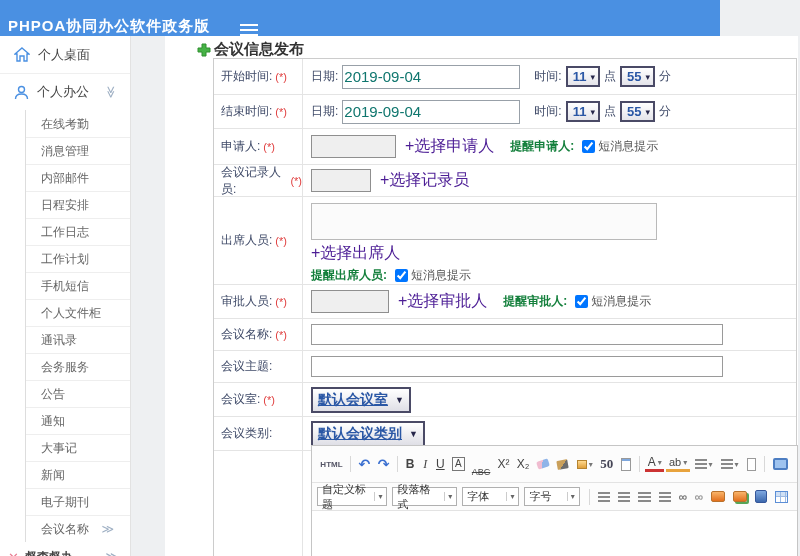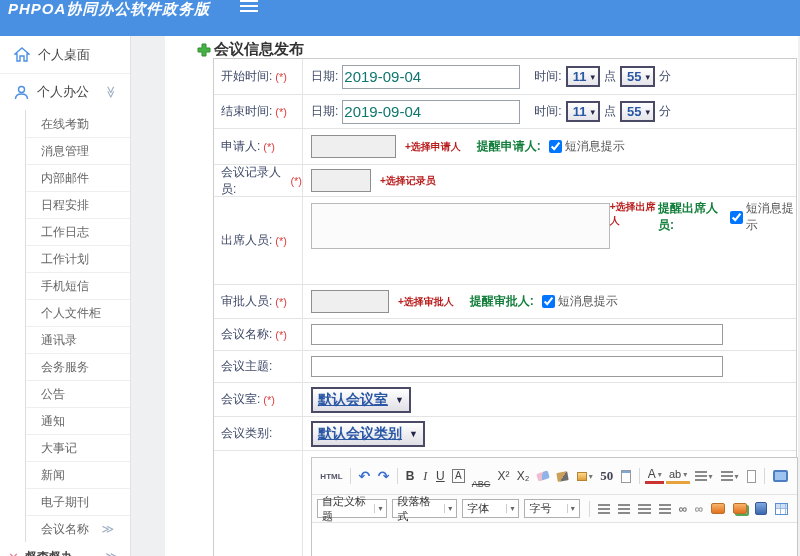--- a/index.html
+++ b/index.html
@@ -1,20 +1,20 @@
 <!DOCTYPE html>
 <html><head>
 <meta charset="utf-8">
 <style>
   * { box-sizing: border-box; margin: 0; padding: 0; }
   html,body { width:800px; height:556px; overflow:hidden; }
   body { font-family:"Liberation Sans","DejaVu Sans",sans-serif; background:#eef0f2; position:relative; }
 
   
-  .header { position:absolute; left:0; top:0; width:800px; height:36px; background:#4a90e2; display:flex; align-items:flex-start;font-style:italic; }
+  .header { position:absolute; left:0; top:0; width:720px; height:36px; background:#4a90e2; display:flex; align-items:flex-end; }
   .brand { color:#fff; font-size:15px; font-weight:bold; padding-left:8px; letter-spacing:1px; }
   .menu-icon { width:18px; height:12px; margin-left:30px; cursor:pointer;
     background:repeating-linear-gradient(to bottom,#fff 0 2px,rgba(0,0,0,0) 2px 5px); }
 
   
   .sidebar { position:absolute; left:0; top:36px; width:131px; height:520px; background:#fff; border-right:1px solid #e2e2e2; }
   .side-top { height:37px; display:flex; align-items:center; padding-left:14px; font-size:13px; color:#444; cursor:pointer; }
   .side-top + .side-top { border-top:1px solid #efefef; }
   .side-top svg { margin-right:8px; flex:none; }
   .chev { margin-left:auto; margin-right:12px; color:#9fb0c4; font-size:12px; }
@@ -30,32 +30,32 @@
   .content { position:absolute; left:165px; top:36px; width:633px; height:520px; background:#fff; }
   .page-head { height:22px; padding:13px 0 8px 32px; display:flex; align-items:center; }
   .page-title { font-size:15px; font-weight:bold; color:#333; margin-left:3px; }
 
   
   .tbl { margin-left:48px; width:584px; border:1px solid #cccccc; background:#fff; }
   .row { display:flex; border-bottom:1px solid #e4e4e4; }
   .lbl { width:89px; min-width:89px; border-right:1px solid #e4e4e4; display:flex; align-items:center; padding-left:7px; font-size:12px; color:#3f4a68; }
   .req { color:#e03e3e; margin-left:3px; font-size:11px; }
   .fld { flex:1; display:flex; align-items:center; padding-left:8px; font-size:12px; color:#3f4a68; }
-  .fld.col { flex-direction:row; align-items:flex-start; justify-content:center; }
+  .fld.col { flex-direction:column; align-items:flex-start; justify-content:center; }
 
   .h36{height:36px}.h34{height:34px}.h32{height:32px}.h88{height:88px}
 
   .date-input { width:178px; height:24px; border:1px solid #98a0a8; font-size:15px; color:#0f766e; padding:0 1px; margin-left:4px; font-family:inherit; }
   .time-lbl { margin-left:14px; }
   .sel { display:inline-flex; align-items:center; border:2px solid #4a4a66; background:linear-gradient(#ffffff,#e4e4ea); color:#2a57a5; font-size:13px; font-weight:bold; padding:0 3px 0 5px; height:21px; margin:0 4px; cursor:pointer; }
   .sel::after { content:"▾"; color:#26264a; margin-left:4px; font-size:9px; }
 
   .small-input { height:23px; background:#efefef; border:1px solid #8f8f8f; margin-right:9px; }
   .w85{width:85px}.w60{width:60px}.w78{width:78px}
-  .link { color:#b91c1c; text-decoration:none; font-size:10px; cursor:pointer;font-weight:bold; }
+  .link { color:#4c1d95; text-decoration:none; font-size:16px; cursor:pointer; }
   .bold-lbl { font-weight:bold; color:#15803d; margin-left:16px; }
   .sms { color:#555; margin-left:3px; }
   input[type=checkbox]{ margin-left:8px; width:13px; height:13px; }
 
   .wide-input { width:412px; height:21px; border:1px solid #9a9a9a; font-family:inherit; }
   .big-textarea { width:346px; height:46px; background:#fbfbfb; border:1px solid #b9b9b9; margin-top:6px; resize:none; }
   .sub-line { margin-top:3px; display:flex; align-items:center; }
 
   .room-sel { display:inline-flex; align-items:center; border:2px solid #4a4a66; background:linear-gradient(#ffffff,#dfdfe6); padding:2px 5px; cursor:pointer; }
   .room-sel .txt { color:#2a57a5; text-decoration:underline; font-weight:bold; font-size:14px; }

